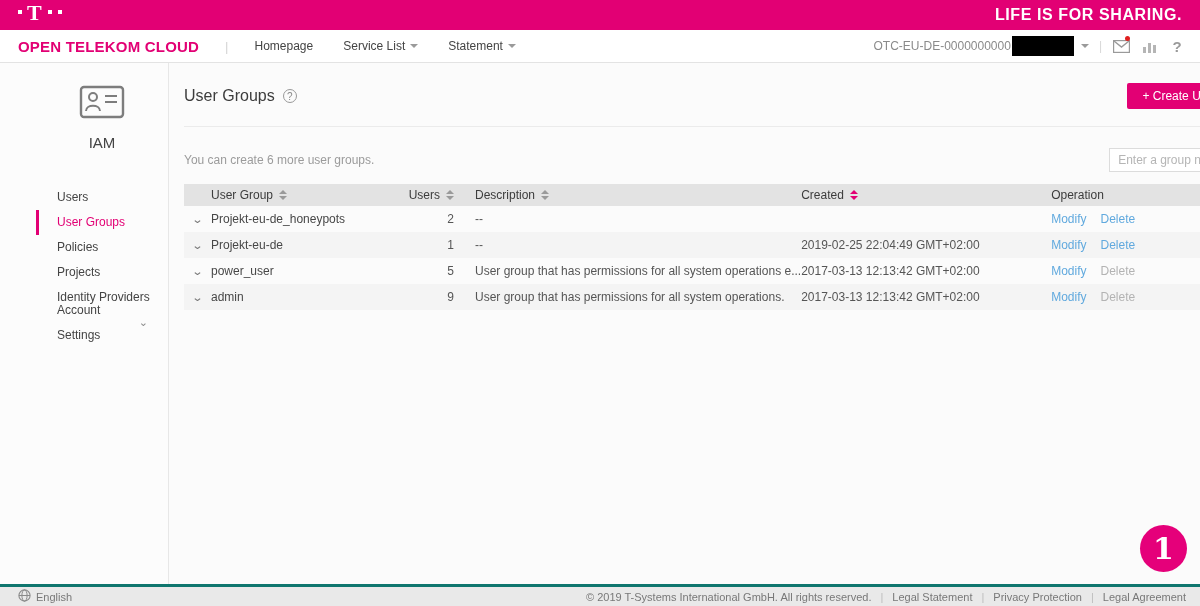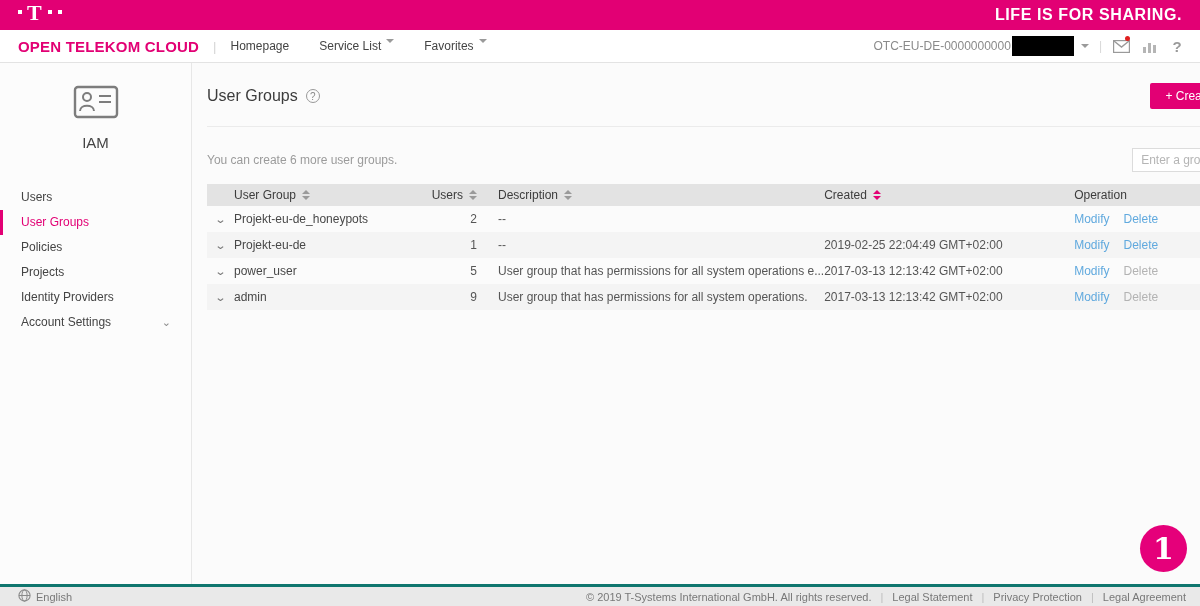--- a/index.html
+++ b/index.html
@@ -25,51 +25,51 @@
     width:4px; height:4px; background:#fff; display:inline-block;
     margin-top:5px; margin-left:6px;
   }
   .tlogo .dot.pre { margin-left:0; margin-right:5px; }
   .slogan { color:#fff; font-weight:bold; font-size:16px; letter-spacing:0.6px; }
 
   
   .header {
     height:33px; background:#fff; border-bottom:1px solid #e3e3e3;
     display:flex; align-items:center; padding:0 14px 0 18px;
-    position:relative; z-index:4;
+    position:relative; z-index:4;gap:12px;
   }
   .brand {
     color:#e20074; font-weight:bold; font-size:15px;
     letter-spacing:0.2px; cursor:pointer; white-space:nowrap;
   }
   .hsep { color:#d5d5d5; margin:0 14px; font-size:13px; }
   .nav { display:flex; align-items:center; gap:30px; }
-  .nav-item { color:#444; cursor:pointer; display:flex; align-items:flex-start; gap:5px; }
+  .nav-item { color:#444; cursor:pointer; display:flex; align-items:center; gap:5px; }
   .caret {
     width:0; height:0; border-left:4px solid transparent;
     border-right:4px solid transparent; border-top:4px solid #9a9a9a;
     display:inline-block;
   }
   .header-right { margin-left:auto; display:flex; align-items:center; gap:10px; }
   .account { color:#8a8a8a; display:flex; align-items:center; cursor:pointer;margin-left:32px; }
   .redacted { width:62px; height:20px; background:#000; margin-left:1px; }
   .account .caret { margin-left:7px; }
   .vbar { color:#d8d8d8; }
   .hicon { width:18px; height:16px; position:relative; cursor:pointer; display:flex; align-items:center; justify-content:center; }
   .hicon svg { display:block; }
   .mail-dot { position:absolute; right:0px; top:-2px; width:5px; height:5px; border-radius:50%; background:#e02020; }
   .qmark { color:#9a9a9a; font-size:15px; font-weight:bold; }
 
   
   .shell { display:flex; height:521px; }
 
   
   .sidebar {
-    width:192px; background:#fcfcfc; border-right:1px solid #e7e7e7;
-    flex-shrink:0; padding-top:22px;
+    width:169px; background:#fcfcfc; border-right:1px solid #e7e7e7;
+    flex-shrink:0; padding-top:22px;padding-left:36px;
   }
   .svc-head { text-align:center; margin-bottom:34px; }
   .svc-icon { display:inline-block; }
   .svc-name { margin-top:12px; font-size:15px; color:#444; }
   .menu-item {
     height:25px; line-height:25px; padding-left:18px; color:#444;
     cursor:pointer; border-left:3px solid transparent;
     display:flex; align-items:center;
   }
   .menu-item.active { color:#e20074; border-left-color:#e20074; }
@@ -169,21 +169,21 @@
   <span class="hsep">|</span>
   <div class="nav">
     <div class="nav-item">
       <span>Homepage</span>
     </div>
     <div class="nav-item">
       <span>Service List</span>
       <span class="caret"></span>
     </div>
     <div class="nav-item">
-      <span>Favorites</span>
+      <span>Statement</span>
       <span class="caret"></span>
     </div>
   </div>
   <div class="header-right">
     <div class="account">
       <span>OTC-EU-DE-0000000000</span>
       <span class="redacted"></span>
       <span class="caret"></span>
     </div>
     <span class="vbar">|</span>

